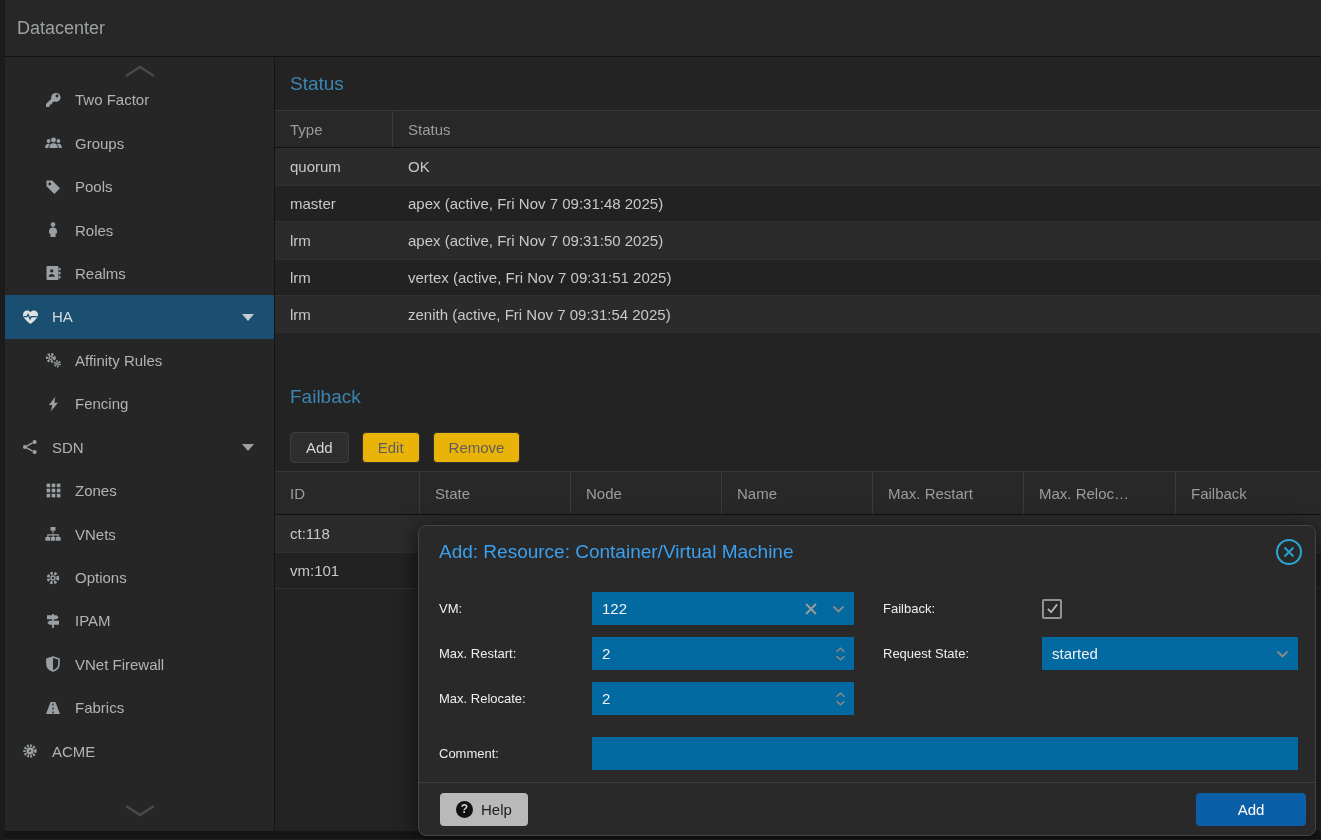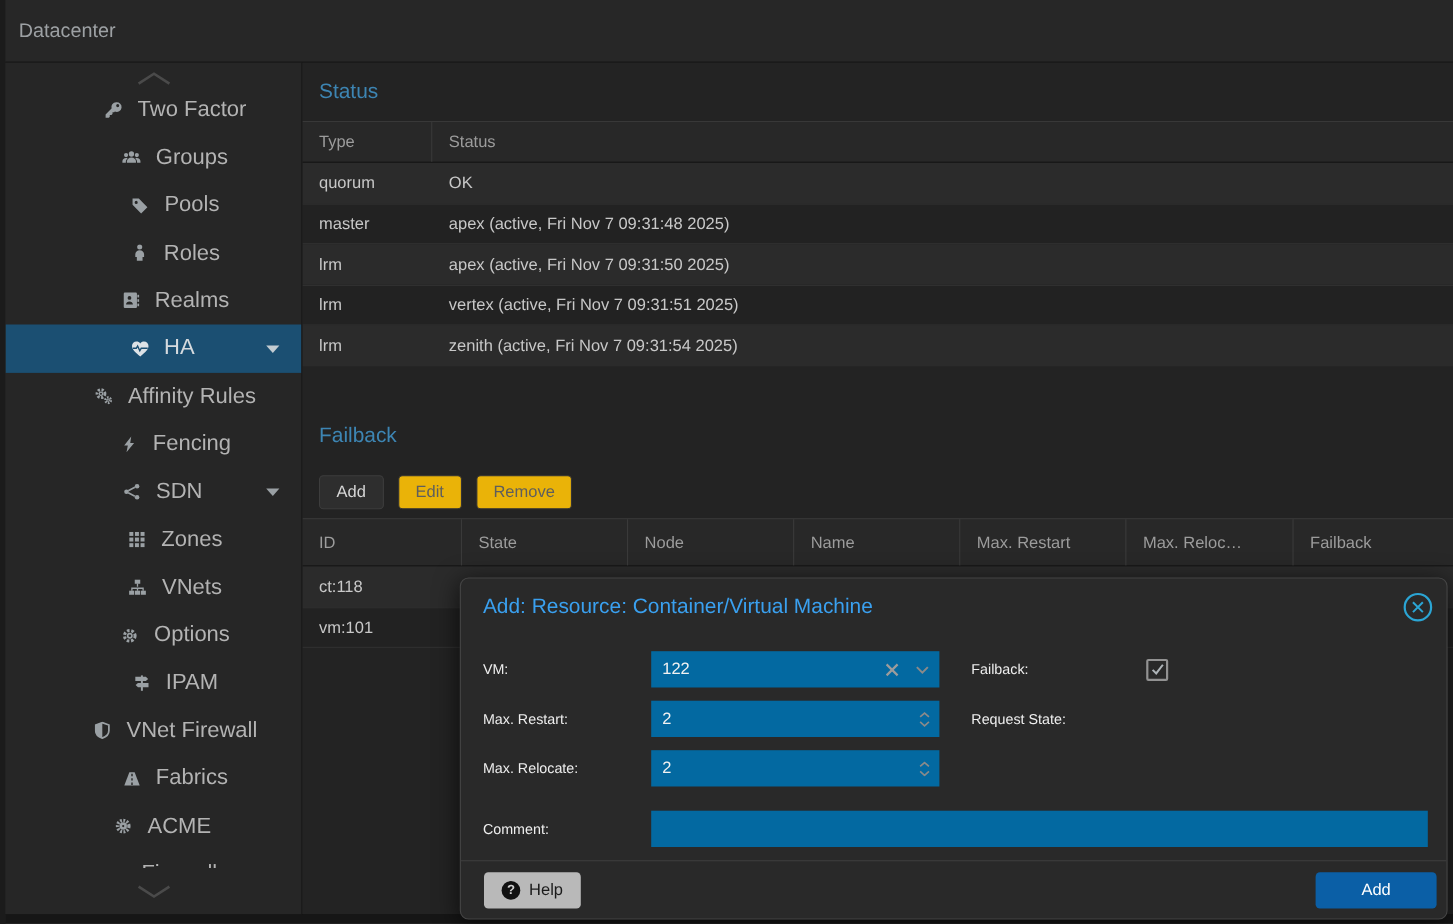--- a/index.html
+++ b/index.html
@@ -16,21 +16,21 @@
   
   .content { display:flex; height:774px; }
   .sidebar { width:270px; background:#262626; border-right:1px solid #141414;
     display:flex; flex-direction:column; overflow:hidden; }
   .main { flex:1; background:#232323; overflow:hidden; }
 
   
   .scroll-ind { height:21px; display:flex; justify-content:center; align-items:flex-end; color:#4a4a4a; }
   .scroll-ind.bottom { height:40px; align-items:center; margin-top:2px; }
   .sitem { height:43.5px; display:flex; align-items:center; color:#b3b3b3;
-    font-size:20px; cursor:pointer; position:relative;justify-content:center; }
+    font-size:15px; cursor:pointer; position:relative; }
   .sitem .sicon { width:22px; display:flex; justify-content:center; color:#9aa0a4; flex:none; }
   .sitem .slabel { margin-left:11px; white-space:nowrap; }
   .lvl0 .sicon { margin-left:14px; }
   .lvl1 .sicon { margin-left:37px; }
   .sitem.selected { background:#1b4f72; color:#d5dade; }
   .sitem.selected .sicon { color:#dde2e6; }
   .caret { position:absolute; right:20px; top:50%; margin-top:-3px; width:0; height:0;
     border-left:6px solid transparent; border-right:6px solid transparent;
     border-top:7px solid #9aa0a4; }
   .sitem.selected .caret { border-top-color:#c3ccd2; }
@@ -439,20 +439,28 @@
         <div class="frow">
           <span class="flabel">Failback:</span>
           <div class="checkbox">
             <svg width="13" height="13" viewBox="0 0 14 14">
                 <polyline points="2,7.5 5.5,11 12,2.5" fill="none" stroke="#aeb4b8" stroke-width="2"></polyline>
               </svg>
           </div>
         </div>
         <div class="frow">
           <span class="flabel">Request State:</span>
+          <div class="field">
+            <span>started</span>
+            <span class="ficon combo">
+              <svg width="13" height="8" viewBox="0 0 13 8">
+                  <polyline points="1.5,1.5 6.5,6.5 11.5,1.5" fill="none" stroke="#8a8a8a" stroke-width="1.8"></polyline>
+                </svg>
+            </span>
+          </div>
         </div>
       </div>
     </div>
 
     <div class="frow comment-row">
       <span class="flabel" style="width:153px">Comment:</span>
       <div class="field">
         <span></span>
       </div>
     </div>

